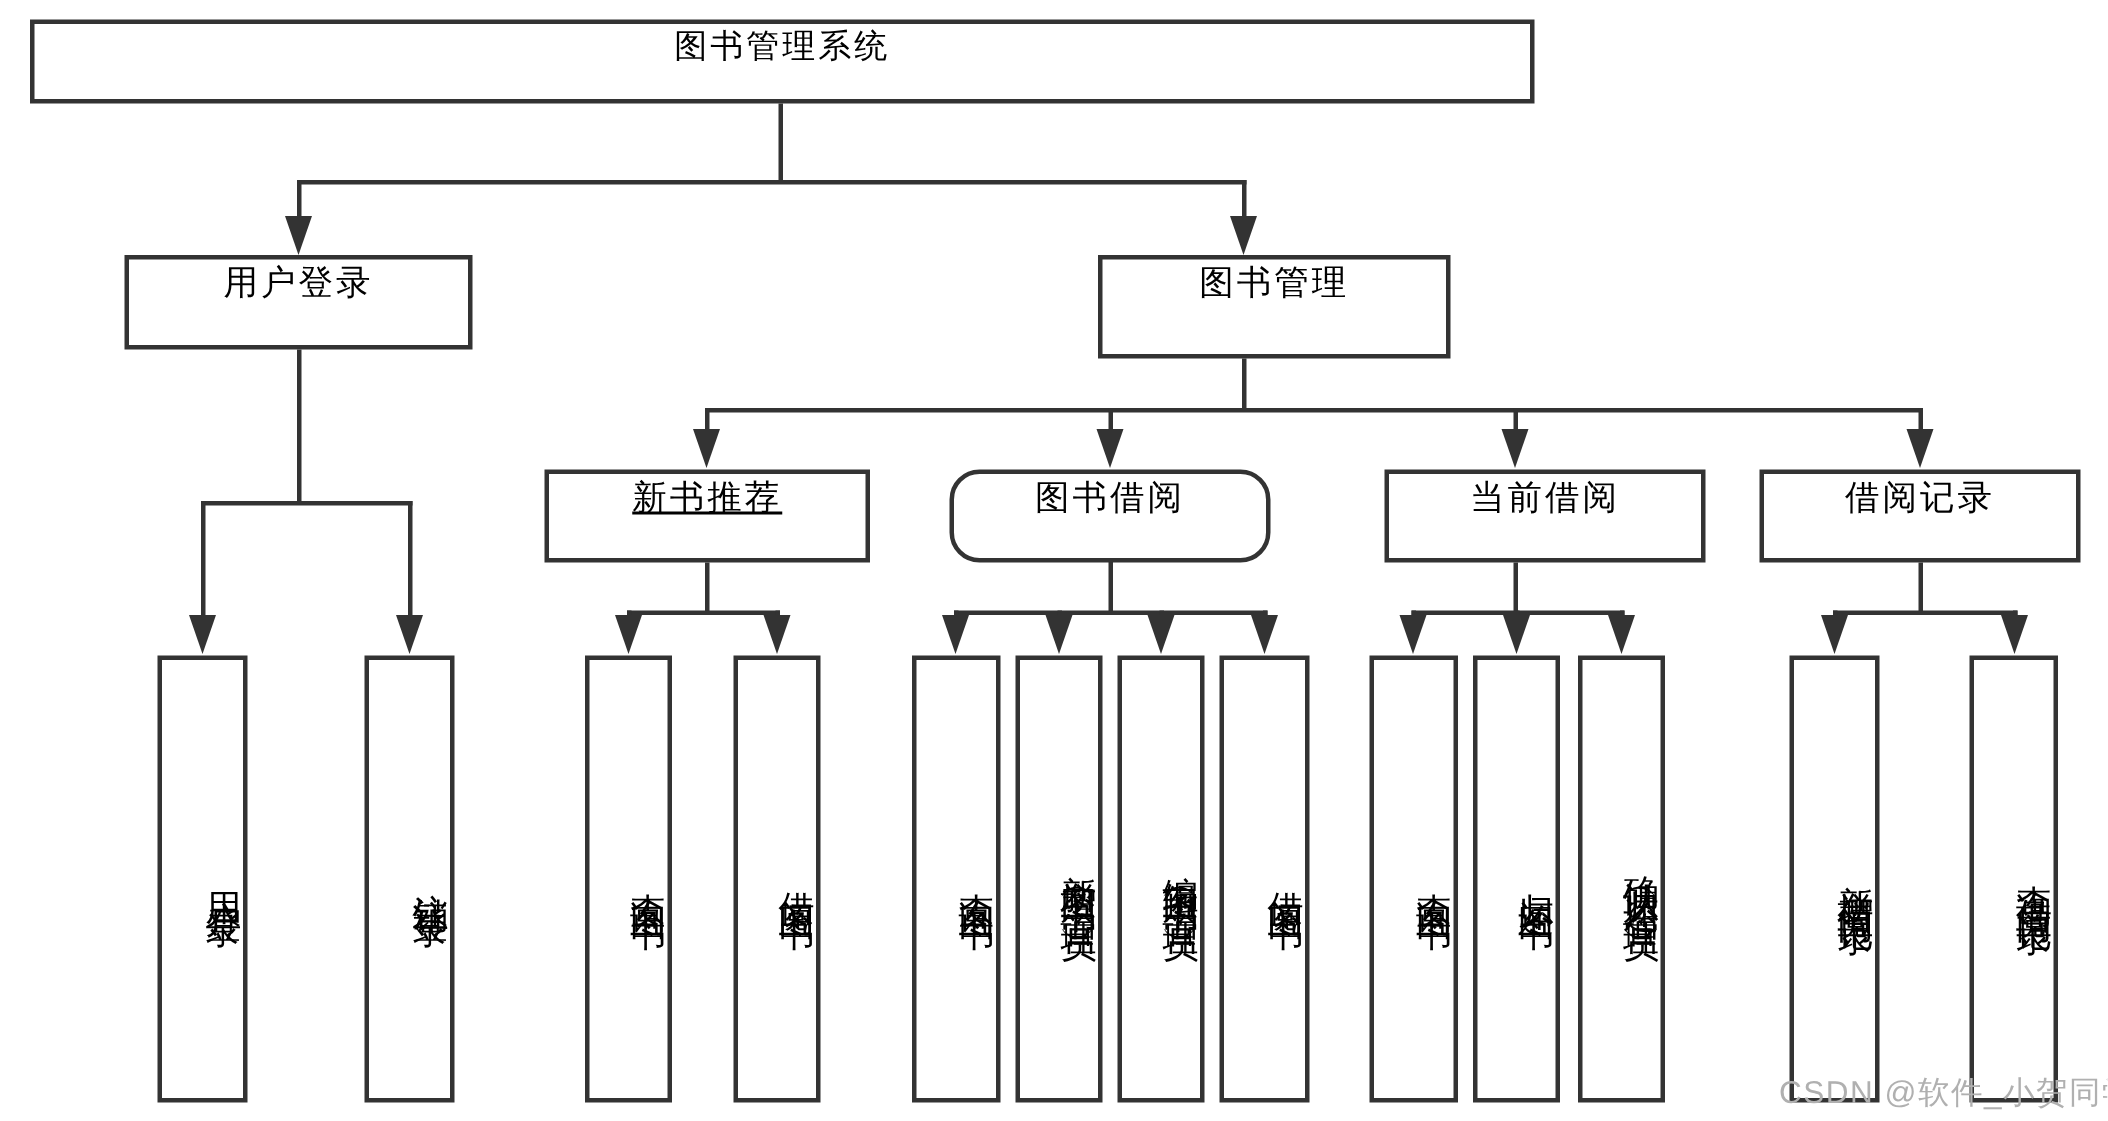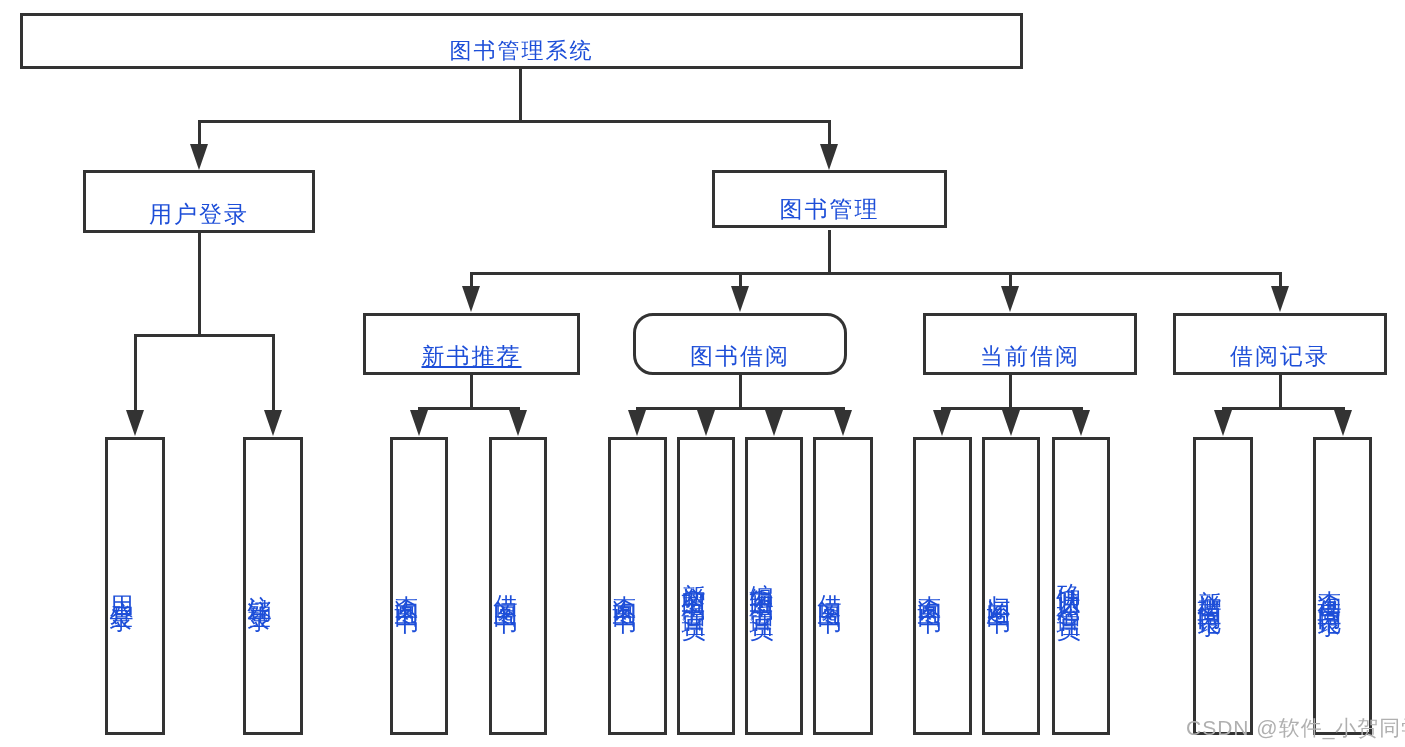--- a/index.html
+++ b/index.html
@@ -8,22 +8,22 @@
     font-family:"Liberation Sans","DejaVu Sans",sans-serif;
   }
   .ln{position:absolute;background:#333;}
   .arrow{
     position:absolute;width:0;height:0;
     border-left:9px solid transparent;border-right:9px solid transparent;
     border-top:26px solid #333;
   }
   .box{
     position:absolute;box-sizing:border-box;background:#fff;border:3px solid #333;
-    display:flex;align-items:flex-end;justify-content:center;
-    color:#1d4ed8;text-align:center;z-index:2;
+    display:flex;align-items:flex-start;justify-content:center;
+    color:#000000;text-align:center;z-index:2;
   }
   .hbox{font-size:23px;letter-spacing:2px;}
   .root{font-size:22px;}
   .vbox{writing-mode:vertical-rl;font-size:24px;letter-spacing:5px;line-height:1.15;}
   .watermark{
     position:absolute;z-index:5;font-size:21px;letter-spacing:1px;
     color:#b0b0b0;white-space:nowrap;
   }
 </style>
 </head>
@@ -91,21 +91,21 @@
   <div class="arrow" style="left:1334px;top:410px;"></div>
 
   <div class="box hbox root" style="left:20px;top:13px;width:1003px;height:56px;">
     <span>图书管理系统</span>
   </div>
 
   <div class="box hbox" style="left:83px;top:170px;width:232px;height:63px;">
     <span>用户登录</span>
   </div>
 
-  <div class="box hbox" style="left:712px;top:170px;width:235px;height:58px;font-family:Liberation Mono, monospace;">
+  <div class="box hbox" style="left:732px;top:170px;width:235px;height:69px;font-family:Liberation Mono, monospace;">
     <span>图书管理</span>
   </div>
 
   <div class="box hbox" style="left:363px;top:313px;width:217px;height:62px;text-decoration:underline;">
     <span>新书推荐</span>
   </div>
 
   <div class="box hbox" style="left:633px;top:313px;width:214px;height:62px;border-radius:20px;">
     <span>图书借阅</span>
   </div>

